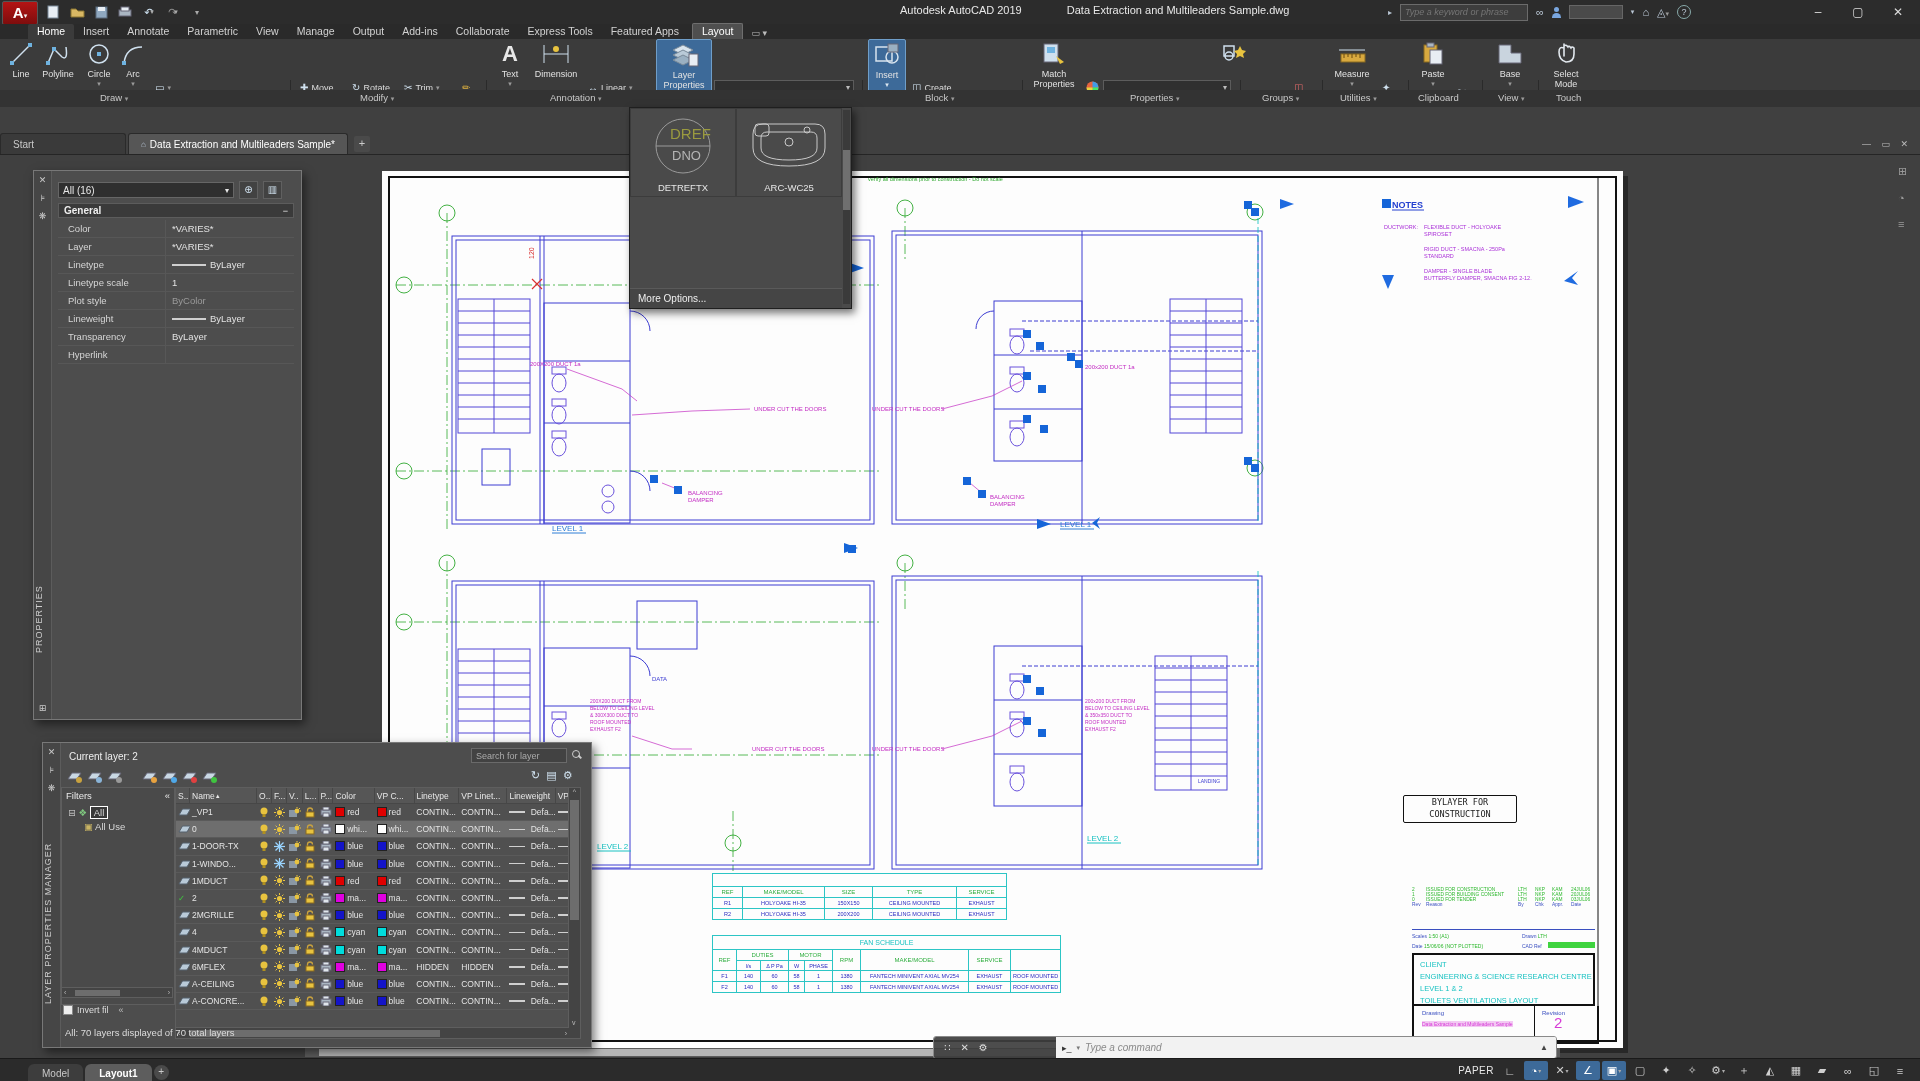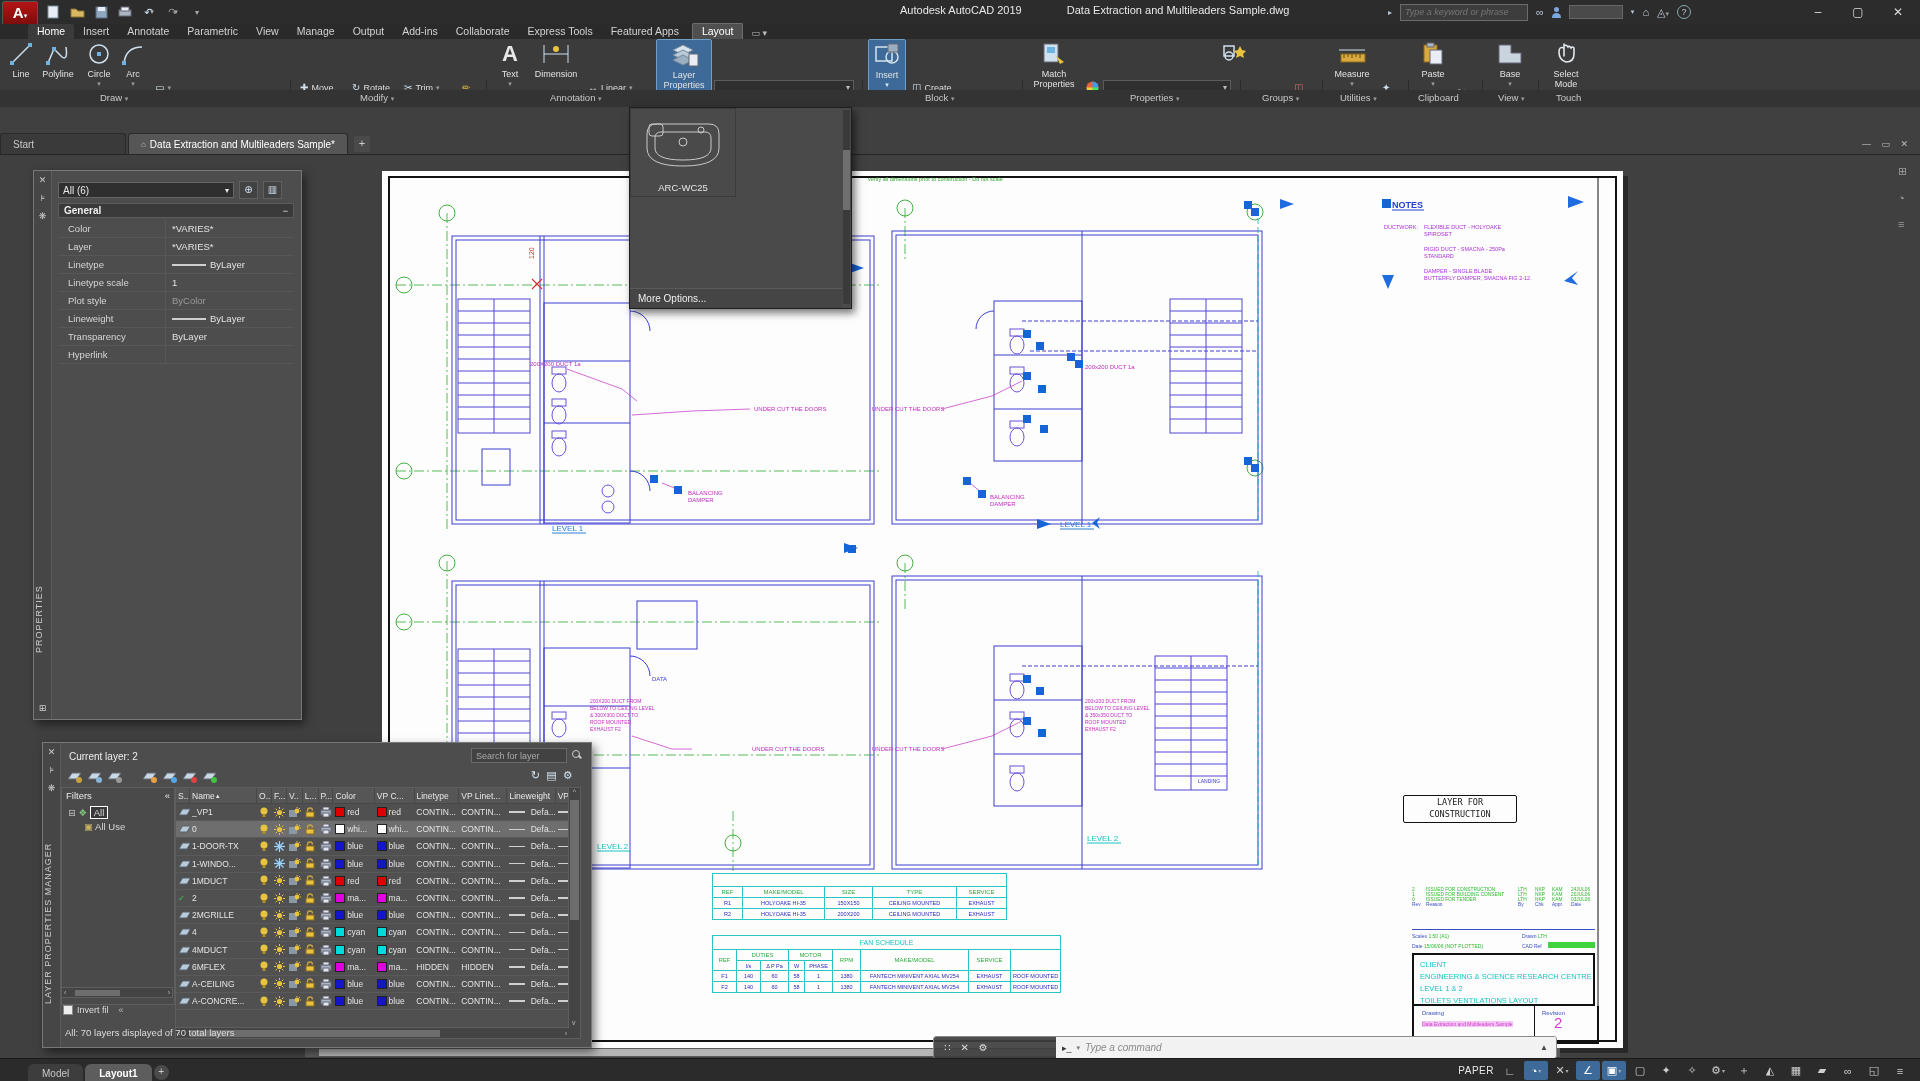--- a/index.html
+++ b/index.html
@@ -868,21 +868,21 @@
             <td class="bl" style="height:10px;">1380</td>
             <td class="bl" style="height:10px;">FANTECH MINIVENT AXIAL MV254</td>
             <td class="bl" style="height:10px;">EXHAUST</td>
             <td class="bl" style="height:10px;">ROOF MOUNTED</td>
           </tr>
         </tbody>
     </table>
 
     <div id="tblock">
       <div id="issued">
-        <div>LAYER FOR</div>
+        <div>BYLAYER FOR</div>
           <div>CONSTRUCTION</div>
       </div>
       <table id="rev-table" style="position:absolute;left:2px;top:4px;width:183px;border-collapse:collapse;table-layout:fixed;">
         <colgroup>
             <col style="width:14px">
             <col style="width:92px">
             <col style="width:17px">
             <col style="width:17px">
             <col style="width:19px">
             <col style="width:24px">
@@ -952,20 +952,31 @@
     <span>⊞</span>
     <span>◔</span>
     <span>≡</span>
   </div>
 </div>
 
 <div id="gallery" class="abs">
   <div id="gallery-grid">
       <div class="gcell">
         <div class="gthumb">
+          <svg width="70" height="62">
+            <circle cx="35" cy="31" r="27" fill="none" stroke="#9a9a9a"></circle>
+            <line x1="8" y1="31" x2="62" y2="31" stroke="#9a9a9a"></line>
+            <text x="22" y="24" font-size="15" fill="#9a9a3f">DREF</text>
+            <text x="24" y="45" font-size="13" fill="#b5b5b5">DNO</text>
+          </svg>
+        </div>
+        <div class="glabel">DETREFTX</div>
+      </div>
+      <div class="gcell">
+        <div class="gthumb">
           <svg width="84" height="60">
             <path d="M6 18 q0 -10 10 -10 h52 q10 0 10 10 v14 q0 18 -36 18 q-36 0 -36 -18z" fill="none" stroke="#c9c9c9"></path>
             <path d="M14 22 q0 -6 6 -6 h44 q6 0 6 6 v10 q0 12 -28 12 q-28 0 -28 -12z" fill="none" stroke="#c9c9c9"></path>
             <circle cx="42" cy="26" r="4" fill="none" stroke="#c9c9c9"></circle>
             <circle cx="60" cy="14" r="3" fill="none" stroke="#c9c9c9"></circle>
             <rect x="8" y="8" width="14" height="12" rx="3" fill="none" stroke="#c9c9c9"></rect>
           </svg>
         </div>
         <div class="glabel">ARC-WC25</div>
       </div>
@@ -979,21 +990,21 @@
 <div id="proppal" class="abs pal">
   <div class="palbar">
     <span class="bi" style="top:4px;">✕</span>
     <span class="bi" style="top:22px;">⊧</span>
     <span class="bi" style="top:40px;">❋</span>
     <span class="vlabel" style="bottom:40px;height:120px;">PROPERTIES</span>
     <span class="bi" style="bottom:6px;">⊞</span>
   </div>
   <div id="prop-head">
     <div id="prop-combo">
-        <span>All (6)</span>
+        <span>All (16)</span>
         <span class="caret">▾</span>
       </div>
     <span class="phicon">⊕</span>
     <span class="phicon">▥</span>
   </div>
   <div id="prop-sec">
       <span>General</span>
       <span class="min">−</span>
     </div>
   <div id="prop-rows">

